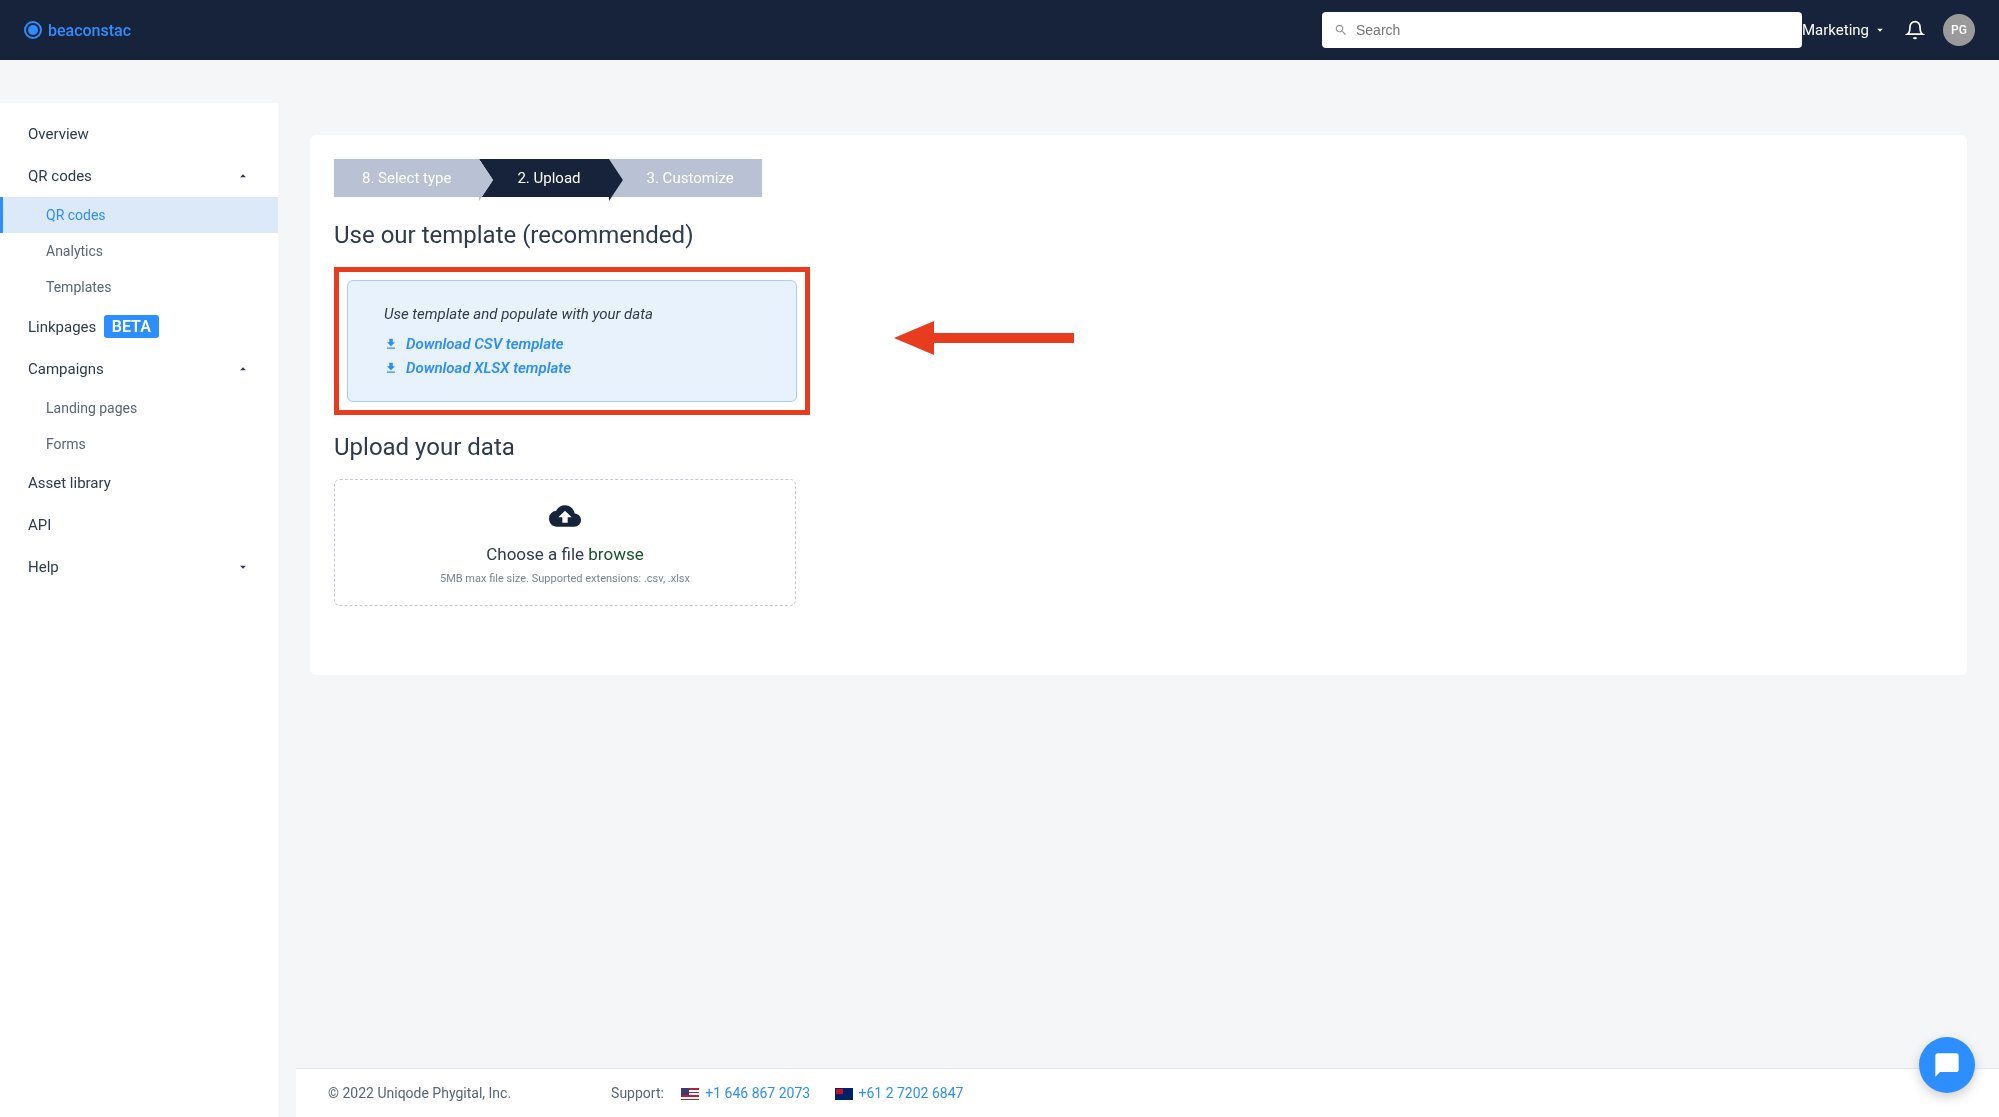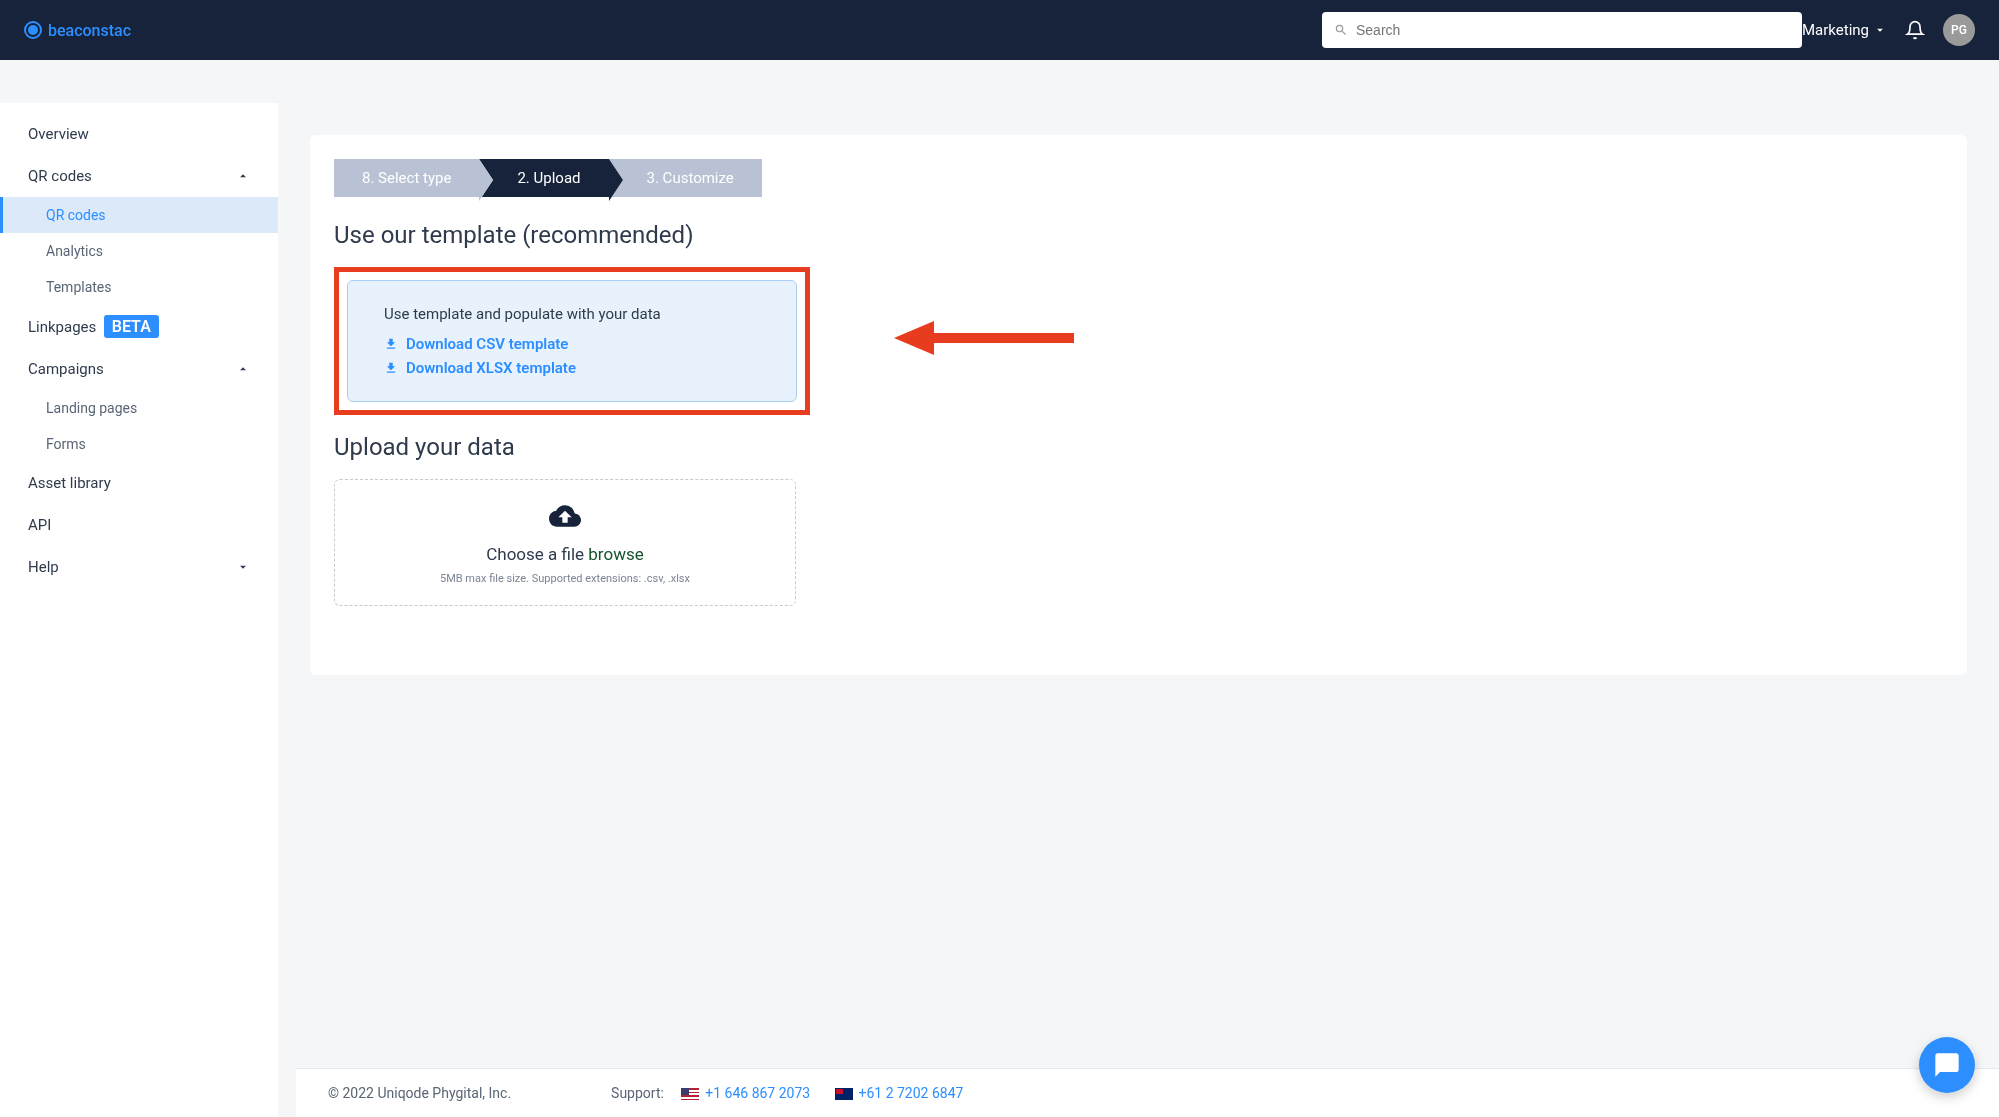--- a/index.html
+++ b/index.html
@@ -33,21 +33,21 @@
     .stepper { display: flex; margin-bottom: 24px; }
     .step { padding: 10px 28px; font-size: 15px; color: white; position: relative; background: #b8c2d4; }
     .step.active { background: #16233a; }
     .step:not(:last-child)::after { content: ''; position: absolute; right: -14px; top: 0; border-top: 21px solid transparent; border-bottom: 21px solid transparent; border-left: 14px solid #b8c2d4; z-index: 1; }
     .step.active:not(:last-child)::after { border-left-color: #16233a; }
     .step:not(:first-child) { padding-left: 38px; }
     .step:not(:first-child)::before { content: ''; position: absolute; left: 0; top: 0; border-top: 21px solid transparent; border-bottom: 21px solid transparent; border-left: 14px solid white; }
     
     .section-heading { font-size: 24px; color: #2f3b4c; margin: 18px 0; font-weight: 400; }
     
-    .highlight-wrap { position: relative; display: inline-block; }
+    .highlight-wrap { position: relative; display: inline-block; font-style: italic; }
     .highlight-border { border: 5px solid #e83c1f; padding: 8px; display: inline-block; }
     .template-box { background: #e8f2fd; border: 1px solid #a8cef5; border-radius: 6px; padding: 24px 36px; width: 450px; }
     .template-box-text { font-size: 15px; color: #2f3b4c; margin-bottom: 12px; }
     .download-link { display: flex; align-items: center; gap: 8px; color: #2c8eff; font-weight: 600; font-size: 15px; cursor: pointer; margin-top: 6px; }
     .download-link .dl-icon { width: 14px; height: 14px; fill: #2c8eff; }
     
     .arrow-annotation { position: absolute; left: 545px; top: 46px; }
     
     .upload-box { border: 1px dashed #c4cad4; border-radius: 6px; width: 462px; padding: 20px; text-align: center; }
     .cloud-icon { width: 38px; height: 32px; margin: 0 auto 8px; }

